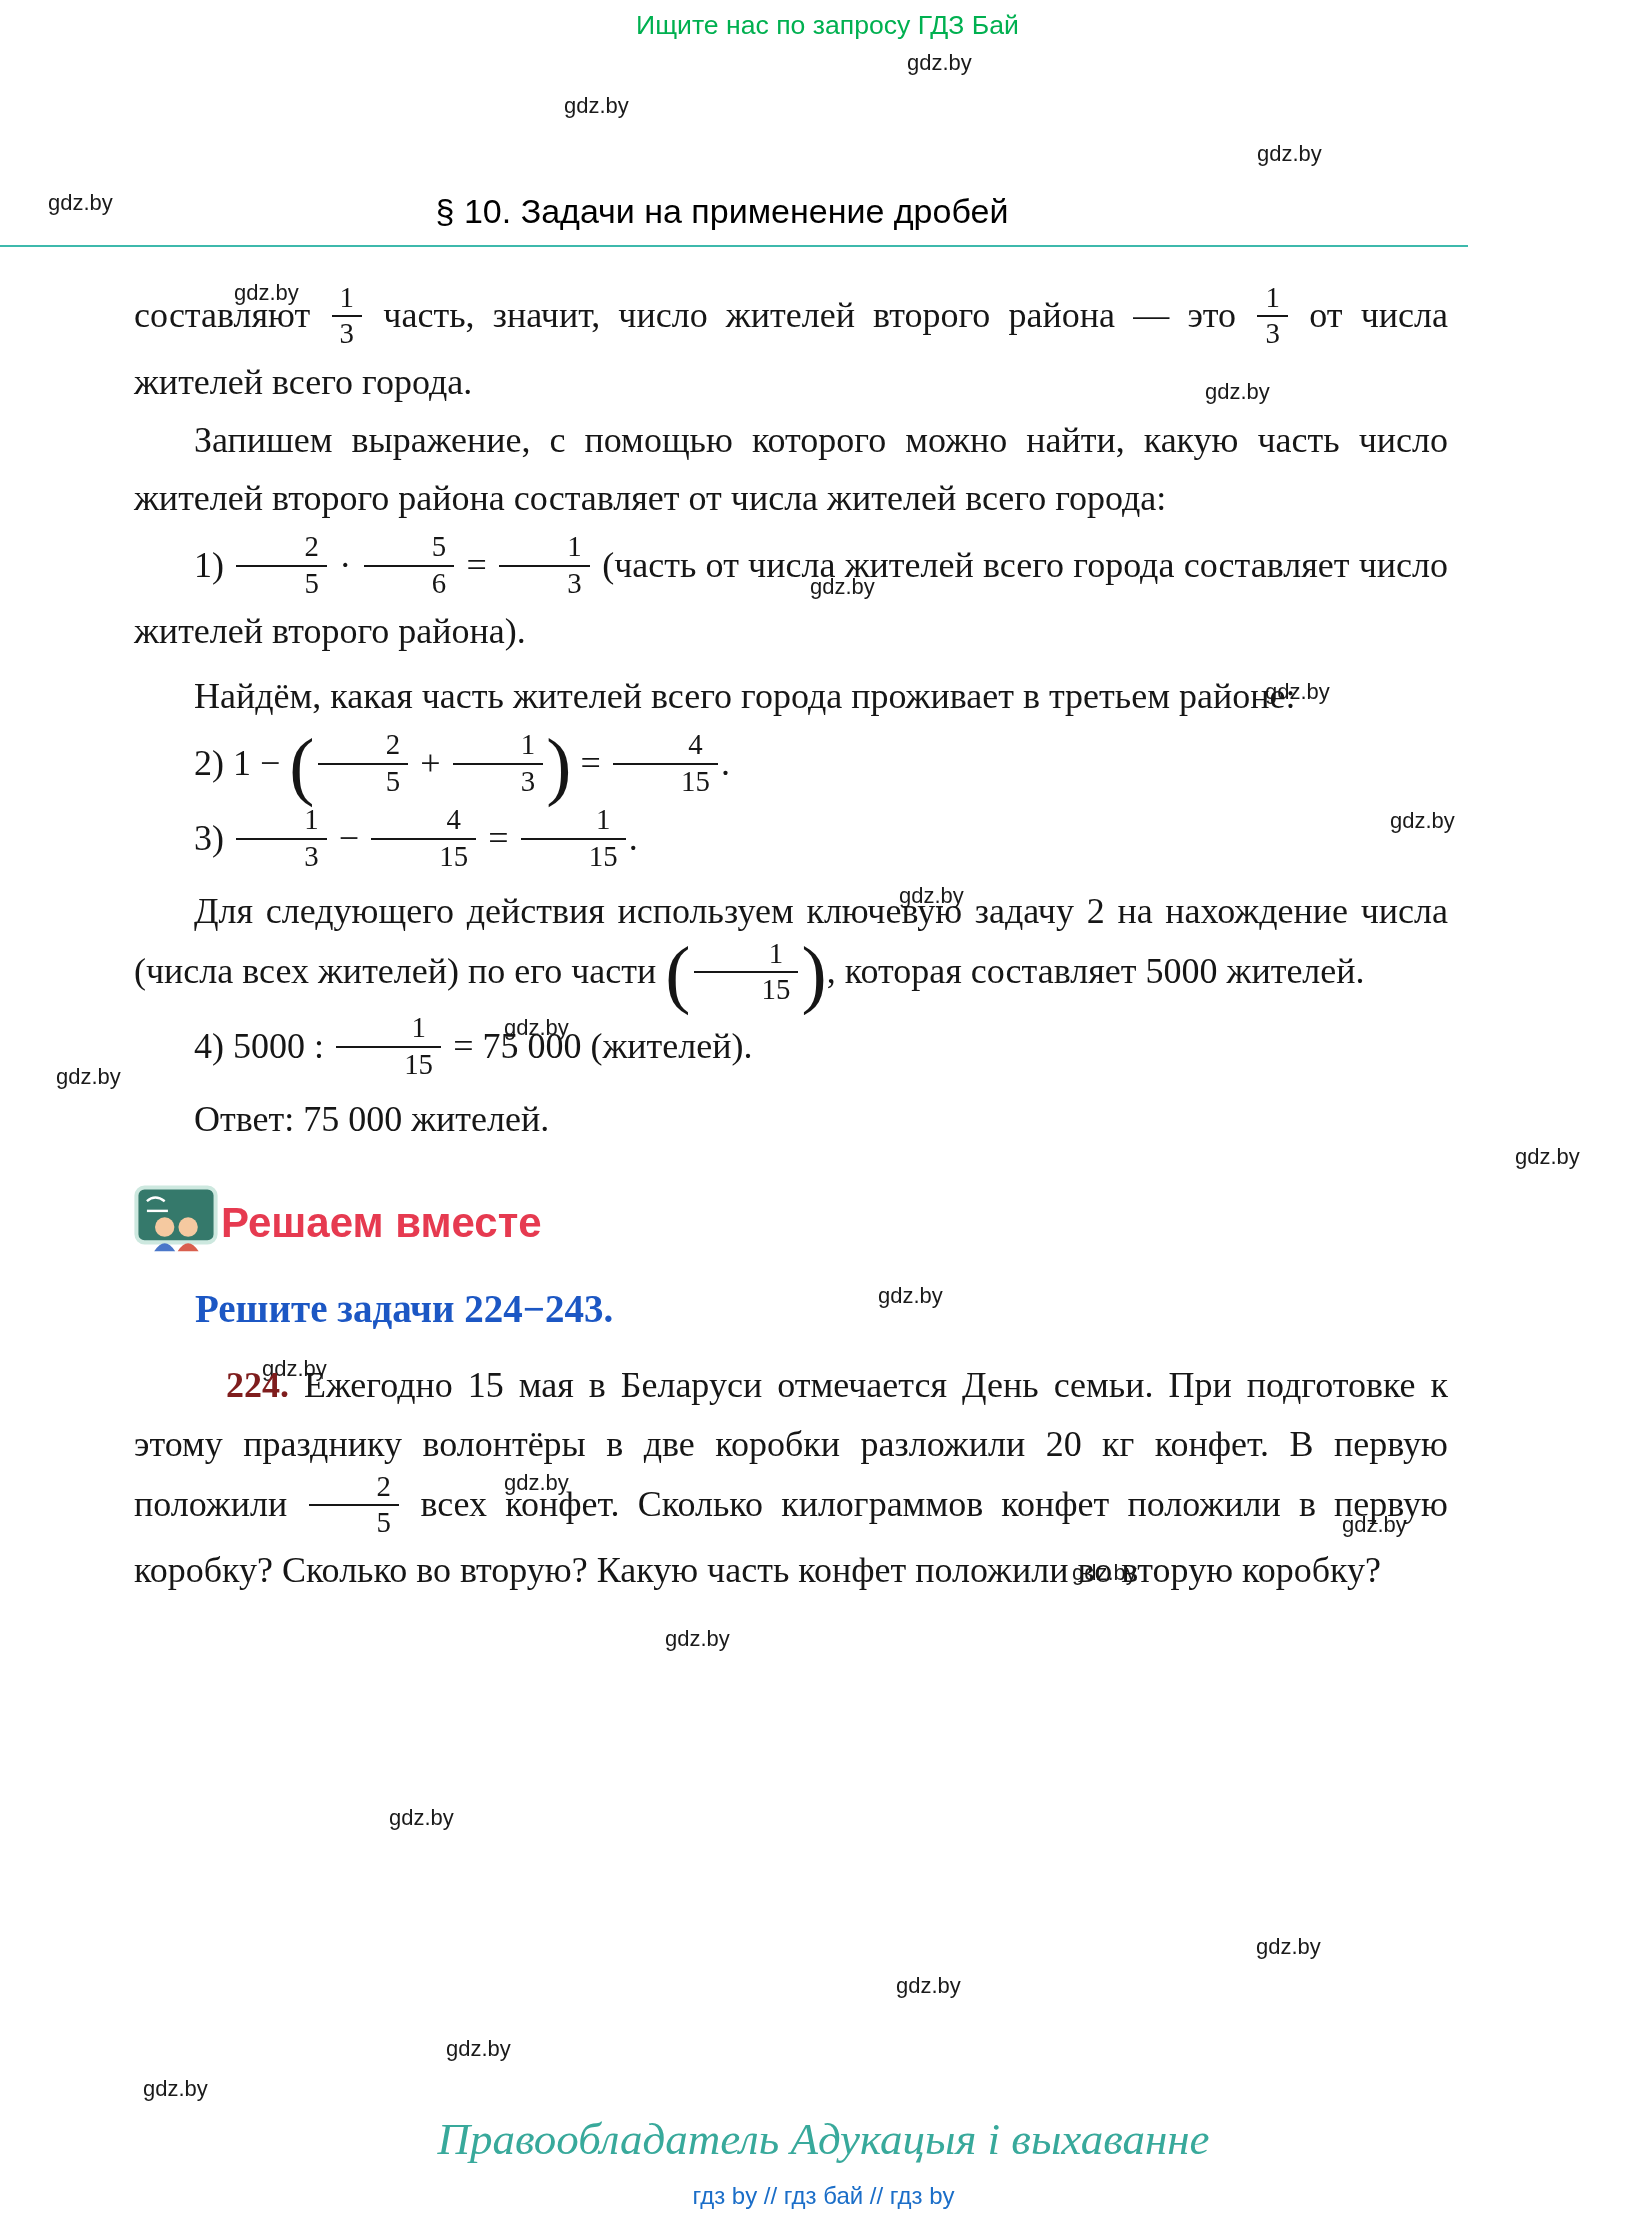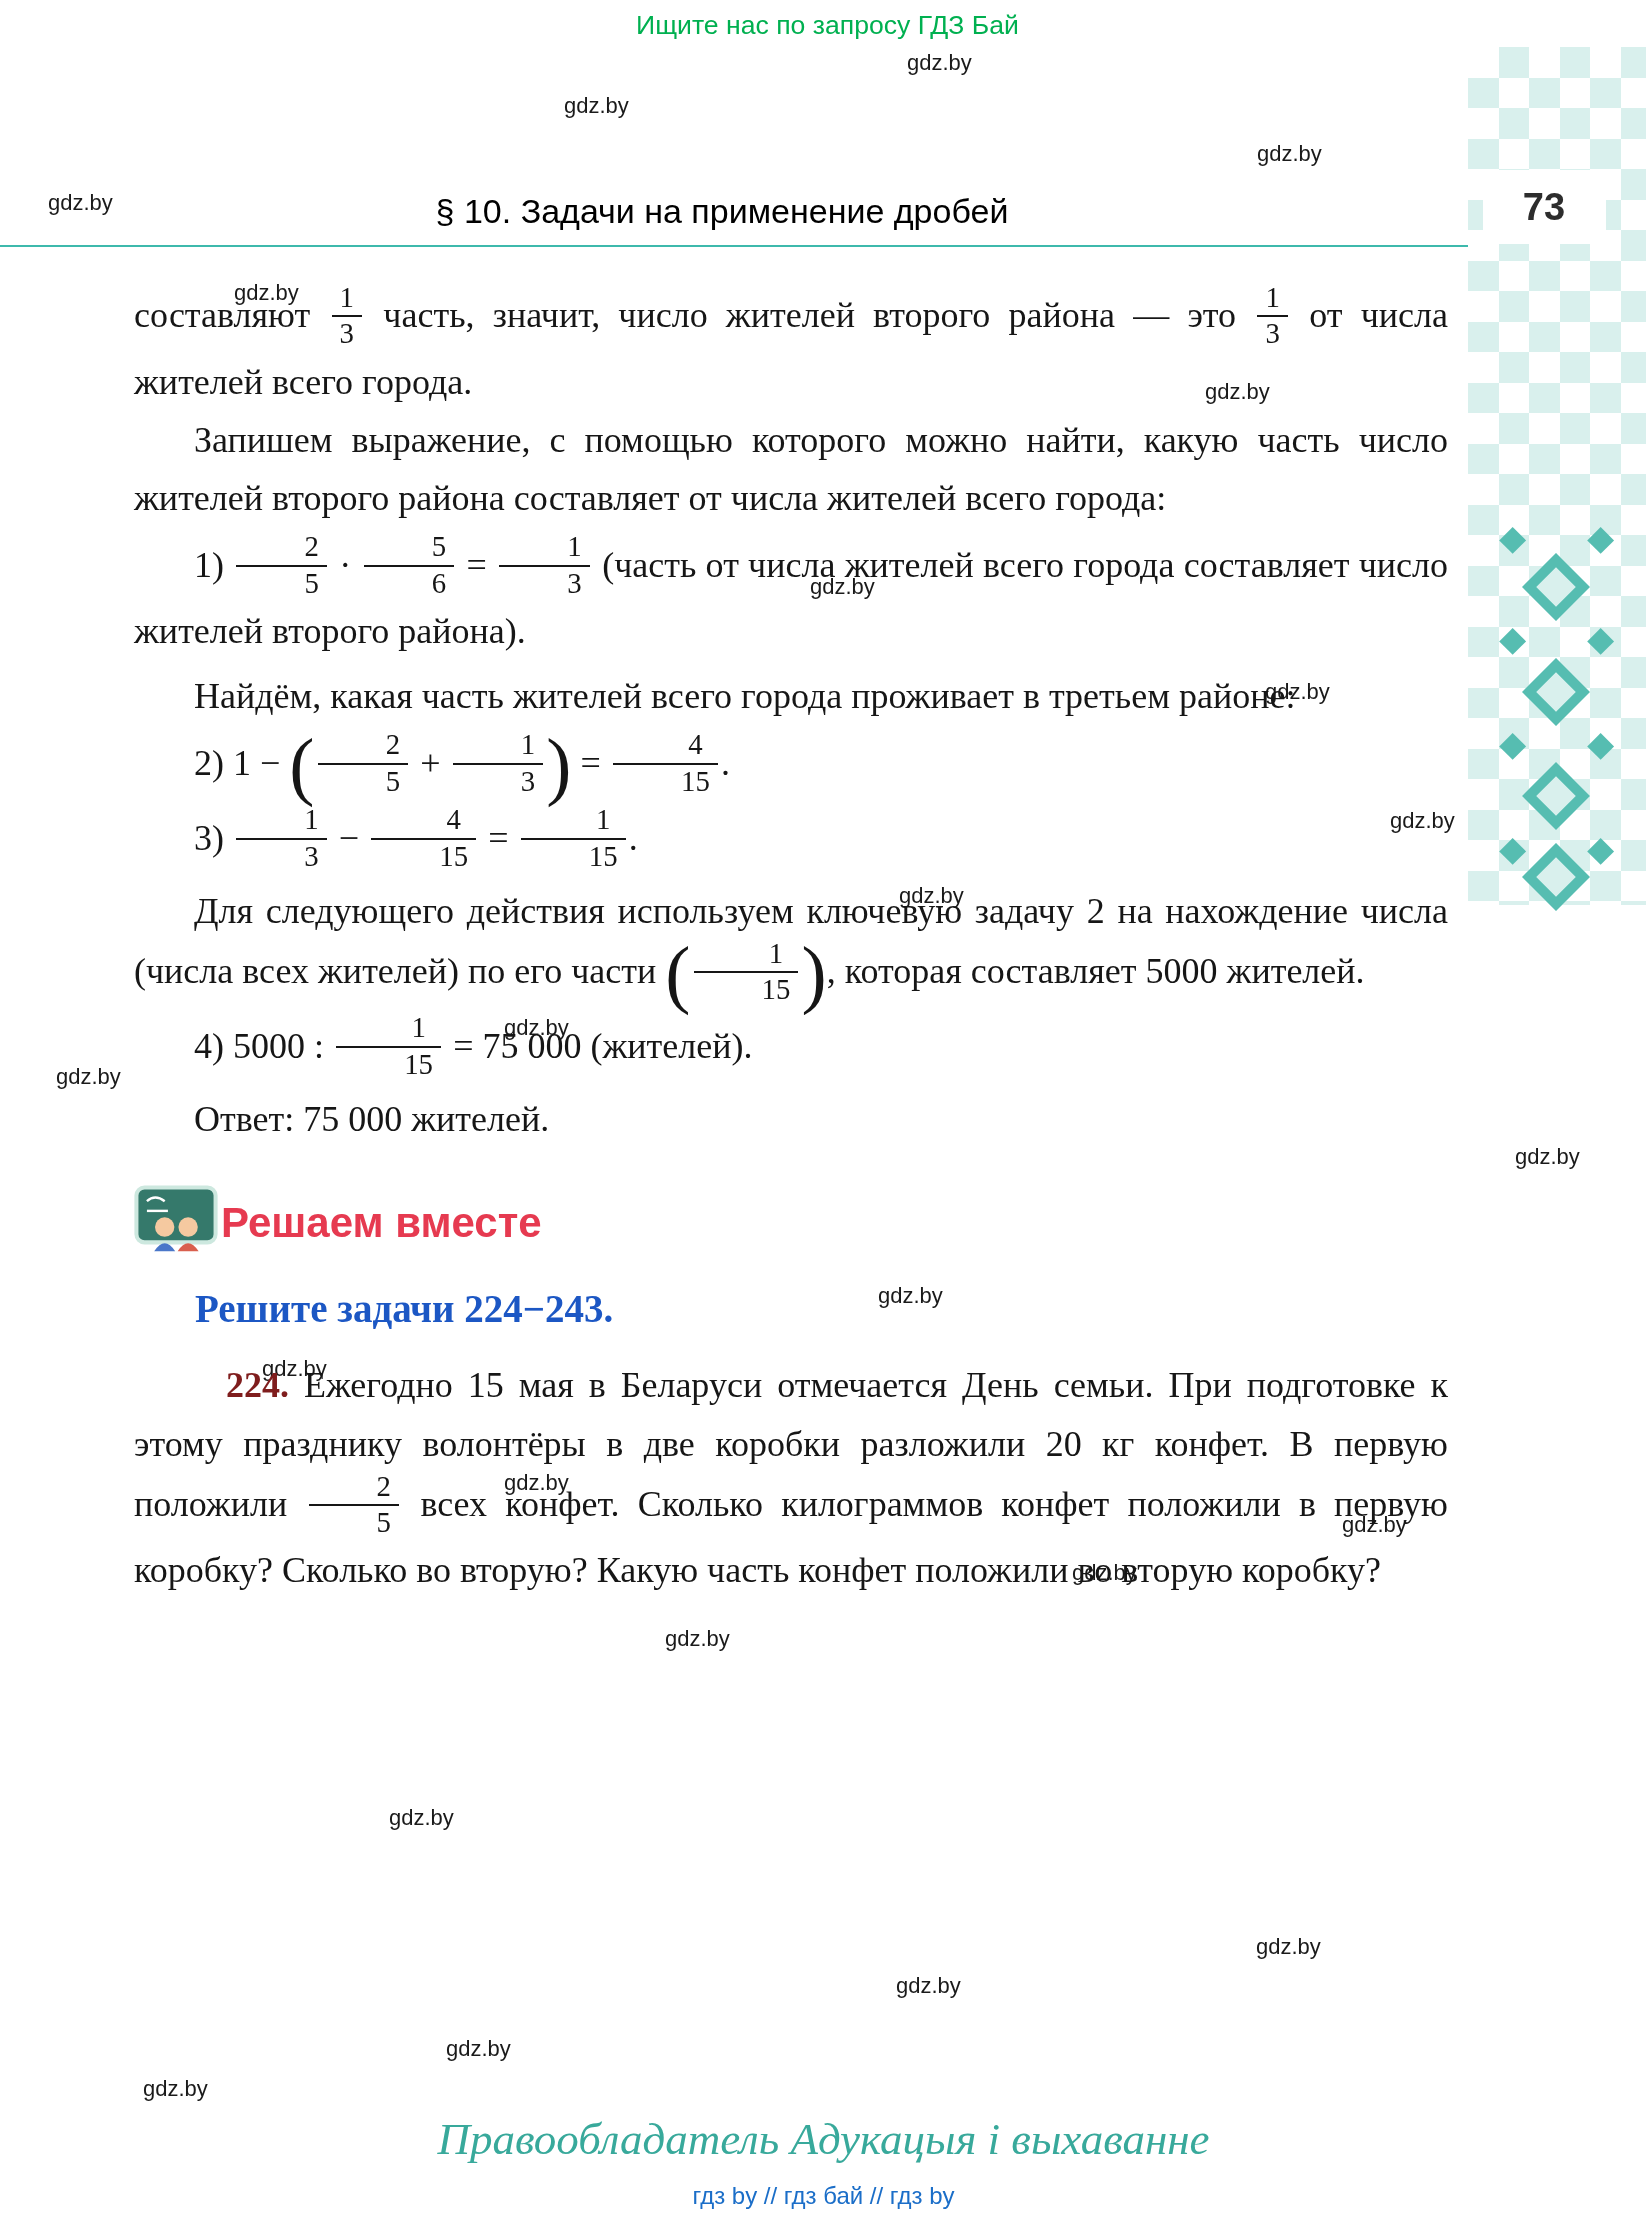--- a/index.html
+++ b/index.html
@@ -104,37 +104,20 @@
       <span class="wm" style="left: 1342px; top: 1512px;">gdz.by</span>
       <span class="wm" style="left: 1072px; top: 1560px;">gdz.by</span>
       <span class="wm" style="left: 665px; top: 1626px;">gdz.by</span>
       <span class="wm" style="left: 389px; top: 1805px;">gdz.by</span>
       <span class="wm" style="left: 1256px; top: 1934px;">gdz.by</span>
       <span class="wm" style="left: 896px; top: 1973px;">gdz.by</span>
       <span class="wm" style="left: 446px; top: 2036px;">gdz.by</span>
       <span class="wm" style="left: 143px; top: 2076px;">gdz.by</span>
     </div>
 
-  <div class="pattern-strip">
-    <div class="pagenum-box">
-      <span>73</span>
-    </div>
-    <div class="orn small" style="top:484px; left:35px;"></div>
-    <div class="orn small" style="top:484px; left:123px;"></div>
-    <div class="orn large" style="top:516px;"></div>
-    <div class="orn small" style="top:585px; left:35px;"></div>
-    <div class="orn small" style="top:585px; left:123px;"></div>
-    <div class="orn large" style="top:621px;"></div>
-    <div class="orn small" style="top:690px; left:35px;"></div>
-    <div class="orn small" style="top:690px; left:123px;"></div>
-    <div class="orn large" style="top:725px;"></div>
-    <div class="orn small" style="top:795px; left:35px;"></div>
-    <div class="orn small" style="top:795px; left:123px;"></div>
-    <div class="orn large" style="top:806px;"></div>
-  </div>
 
   <div class="header-title">§ 10. Задачи на применение дробей</div>
   <div class="header-rule"></div>
 
   <main class="content">
     <div id="solution-block">
         <p class="para">составляют <span class="frac">
             <span class="num">1</span>
             <span class="den">3</span>
           </span> часть, значит, число жителей второго района — это <span class="frac">

